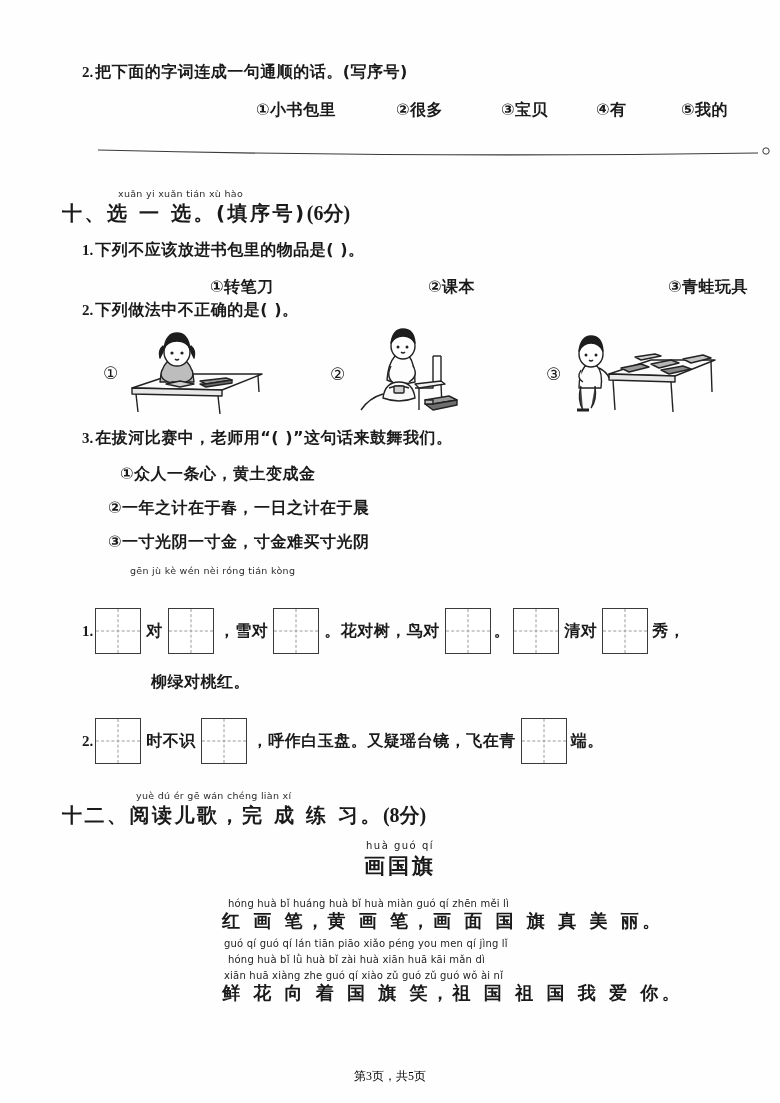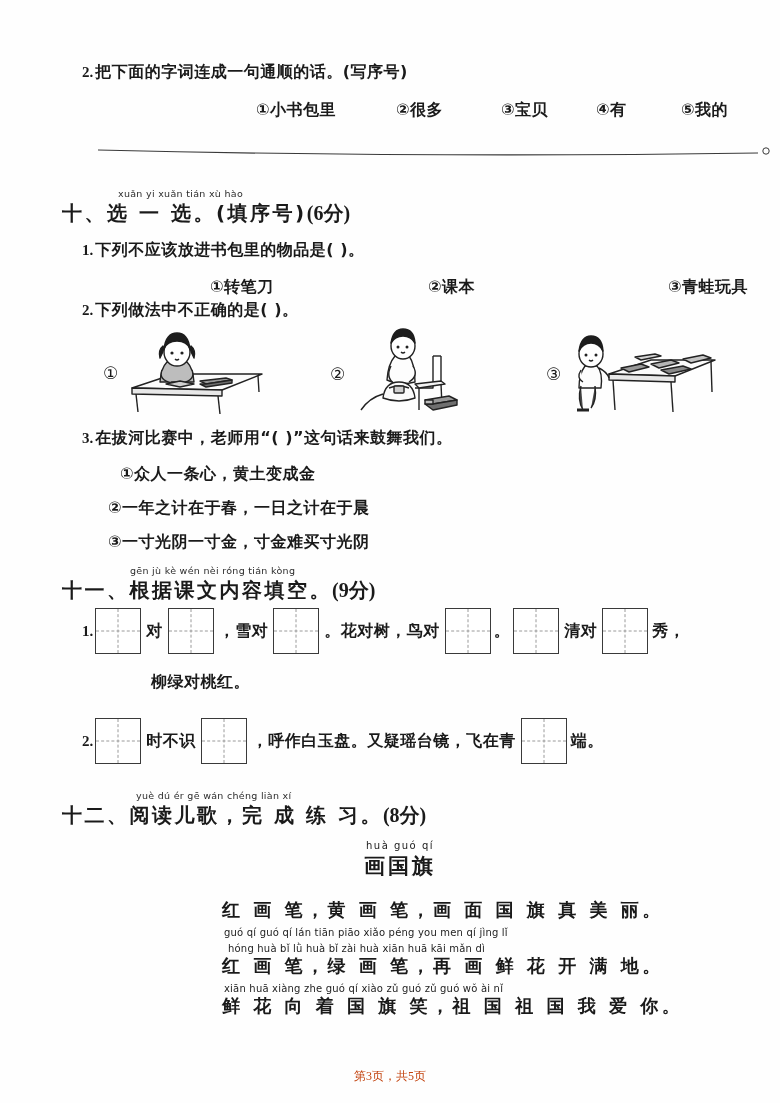--- a/index.html
+++ b/index.html
@@ -166,21 +166,21 @@
     font-weight: 600;
   }
 
   
   .footer {
     position: absolute;
     left: 0;
     width: 780px;
     text-align: center;
     font-size: 12px;
-    color: #c2410c;
+    color: #000000;
     font-family: "Liberation Serif", serif;
   }
 </style>
 </head>
 <body>
 
 <div class="page">
 
   <div class="block" style="left:82px; top:62px;">
     <div class="qline">
@@ -351,23 +351,20 @@
       <span class="q-num">3.</span>
       <span class="cn" style="font-size:16px;">在拔河比赛中，老师用“(          )”这句话来鼓舞我们。</span>
     </div>
   </div>
   <div class="block cn" style="left:120px; top:464px; font-size:16px;">①众人一条心，黄土变成金</div>
   <div class="block cn" style="left:108px; top:498px; font-size:16px;">②一年之计在于春，一日之计在于晨</div>
   <div class="block cn" style="left:108px; top:532px; font-size:16px;">③一寸光阴一寸金，寸金难买寸光阴</div>
 
   <div class="sec-head" style="left:62px; top:565px;">
     <div class="pinyin-row" style="padding-left:68px;">gēn jù  kè wén nèi róng tián kòng</div>
-    <div class="sec-title">
-      <span>十一、根据课文内容填空。</span><span class="pts">(9分)</span>
-    </div>
   </div>
 
   <div class="block" style="left:82px; top:608px;">
     <div class="fill-row">
       <span class="q-num" style="margin-right:2px;">1.</span>
       <span class="tzg" style="width:46px;height:46px;"></span>
       <span class="cn" style="margin:0 5px;">对</span>
       <span class="tzg" style="width:46px;height:46px;"></span>
       <span class="cn" style="margin:0 5px;">，雪对</span>
       <span class="tzg" style="width:46px;height:46px;"></span>
@@ -401,28 +398,28 @@
     </div>
   </div>
 
   <div class="poem-title-wrap" style="left:340px; top:840px; width:120px;">
     <div class="poem-title-py">huà guó qí</div>
     <div class="poem-title">画国旗</div>
   </div>
 
   <div class="poem-body" style="left:222px; top:898px;">
     <div class="poem-line">
+      <div class="poem-py" style="padding-left:6px;">hóng huà bǐ       huáng huà bǐ      huà miàn guó qí zhēn měi lì</div>
       <div class="poem-cn">红 画 笔，黄 画 笔，画 面 国 旗 真 美 丽。</div>
     </div>
     <div class="poem-line">
       <div class="poem-py" style="padding-left:2px;">guó qí guó qí  lán tiān piāo     xiǎo péng you men qí jìng lǐ</div>
     </div>
     <div class="poem-line">
       <div class="poem-py" style="padding-left:6px;">hóng huà bǐ        lǜ  huà bǐ       zài huà xiān huā kāi mǎn dì</div>
-      <div class="poem-cn">红 画 笔，绿 画 笔，再 画 鲜 花 开 满 地。</div>
     </div>
     <div class="poem-line">
       <div class="poem-py" style="padding-left:2px;">xiān huā xiàng zhe guó qí xiào     zǔ guó zǔ guó wǒ ài nǐ</div>
       <div class="poem-cn">鲜 花 向 着 国 旗 笑，祖 国 祖 国 我 爱 你。</div>
     </div>
   </div>
 
   <div class="footer" style="top:1068px;">第3页，共5页</div>
 
 </div>

